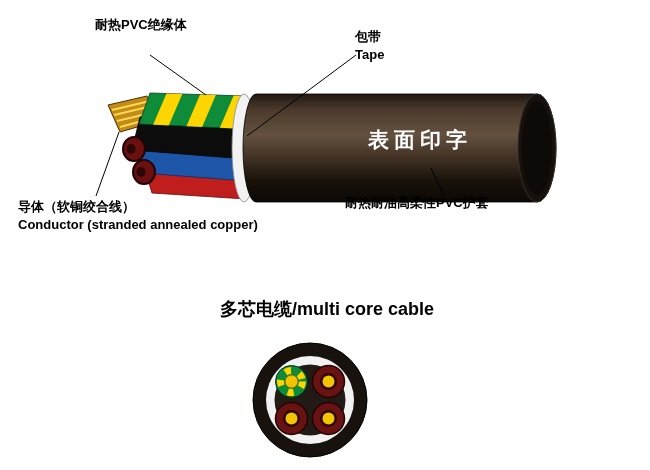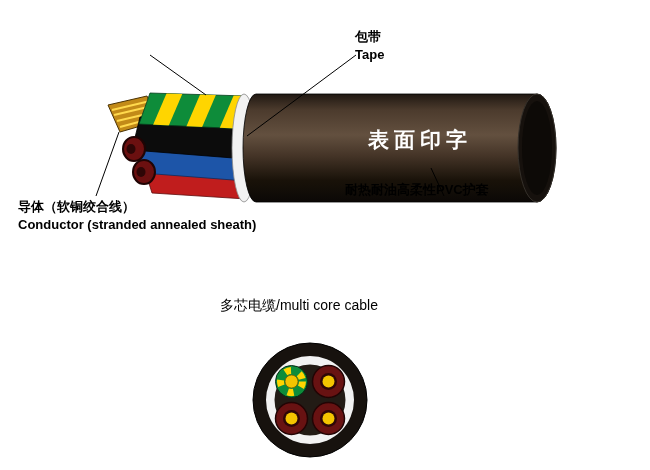--- a/index.html
+++ b/index.html
@@ -1,21 +1,21 @@
 <!DOCTYPE html>
 <html><head>
 <meta charset="utf-8">
 <style>
   html,body{margin:0;padding:0;background:#fff;}
   .page{position:relative;width:650px;height:470px;background:#ffffff;
         font-family:"Liberation Sans",sans-serif;overflow:hidden;}
   .page svg{position:absolute;left:0;top:0;}
   .label{position:absolute;color:#000;font-weight:bold;font-size:13px;
          line-height:18px;white-space:nowrap;}
-  .caption{position:absolute;color:#000;font-weight:normal;font-size:14px;
+  .caption{position:absolute;color:#000;font-weight:bold;font-size:18px;
            white-space:nowrap;}
 </style>
 </head>
 <body>
 
 <div class="page">
 
   <svg width="650" height="470" viewBox="0 0 650 470">
     <defs>
       <linearGradient id="sheathGrad" x1="0" y1="0" x2="0" y2="1">
@@ -100,31 +100,32 @@
 
       <g>
         <circle cx="328.5" cy="418.5" r="16" stroke="#220404" stroke-width="1.5" fill="#681212"></circle>
         <circle cx="328.5" cy="418.5" r="8.5" fill="#2D0707"></circle>
         <circle cx="328.5" cy="418.5" r="6" fill="#F3C400"></circle>
       </g>
     </g>
   </svg>
 
   <div class="label" style="left:95px;top:16px">
+    <div>耐热PVC绝缘体</div>
   </div>
 
   <div class="label" style="left:355px;top:28px">
     <div>包带</div>
     <div>Tape</div>
   </div>
 
   <div class="label" style="left:18px;top:198px">
     <div>导体（软铜绞合线）</div>
-    <div>Conductor (stranded annealed sheath)</div>
+    <div>Conductor (stranded annealed copper)</div>
   </div>
 
-  <div class="label" style="left:345px;top:181px">
+  <div class="label" style="left:345px;top:194px">
     <div>耐热耐油高柔性PVC护套</div>
   </div>
 
   <div class="caption" style="left:220px;top:297px">多芯电缆/multi core cable</div>
 
 </div>
 
 </body></html>

